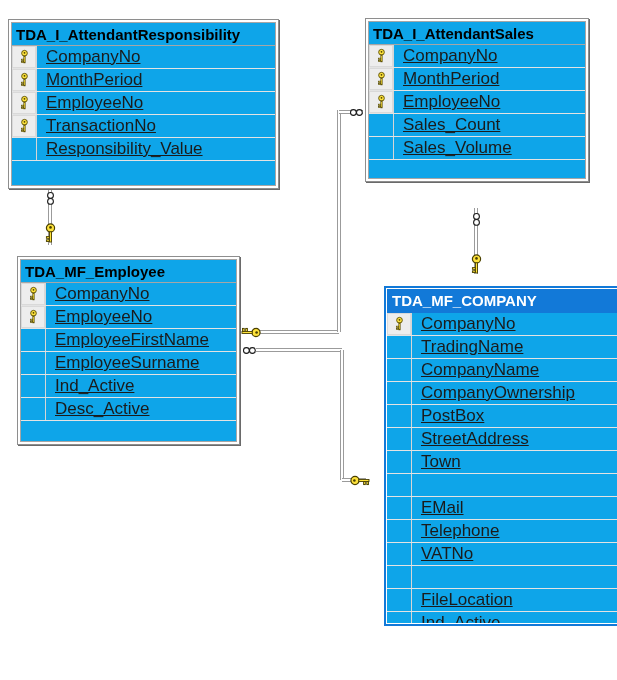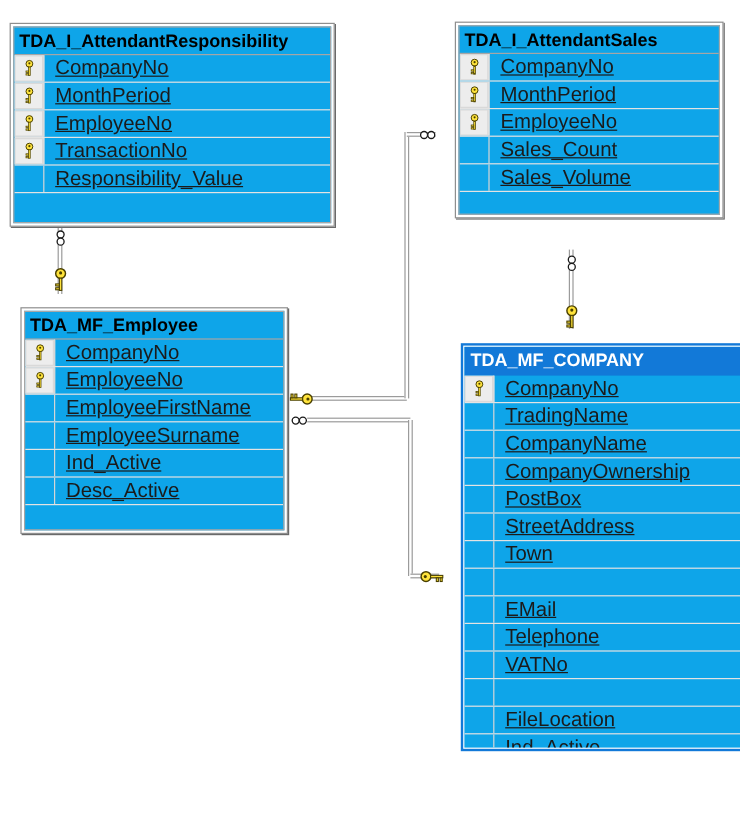--- a/index.html
+++ b/index.html
@@ -139,21 +139,21 @@
             </div>
             <div class="colname">TransactionNo</div>
           </div>
           <div class="tbl-row">
             <div class="gutter"></div>
             <div class="colname">Responsibility_Value</div>
           </div>
         </div>
       </div>
     </div>
-    <div class="tbl" style="left: 379px; top: 18px; width: 224px; height: 164px;">
+    <div class="tbl" style="left: 365px; top: 18px; width: 224px; height: 164px;">
       <div class="tbl-inner">
         <div class="tbl-title">TDA_I_AttendantSales</div>
         <div class="tbl-rows">
           <div class="tbl-row">
             <div class="gutter pk">
               <div style="line-height: 0;"><svg width="9" height="16" viewBox="0 0 13 21">
                   <circle cx="6.5" cy="5" r="4.1" fill="#ffe33b" stroke="#4a4000" stroke-width="1.2"></circle>
                   <circle cx="6.5" cy="4.4" r="1.3" fill="#4a4000"></circle>
                   <rect x="5.5" y="8.8" width="2" height="10.2" fill="#ffe33b" stroke="#4a4000" stroke-width="0.9"></rect>
                   <rect x="2.4" y="13.6" width="3.1" height="1.7" fill="#ffe33b" stroke="#4a4000" stroke-width="0.9"></rect>

